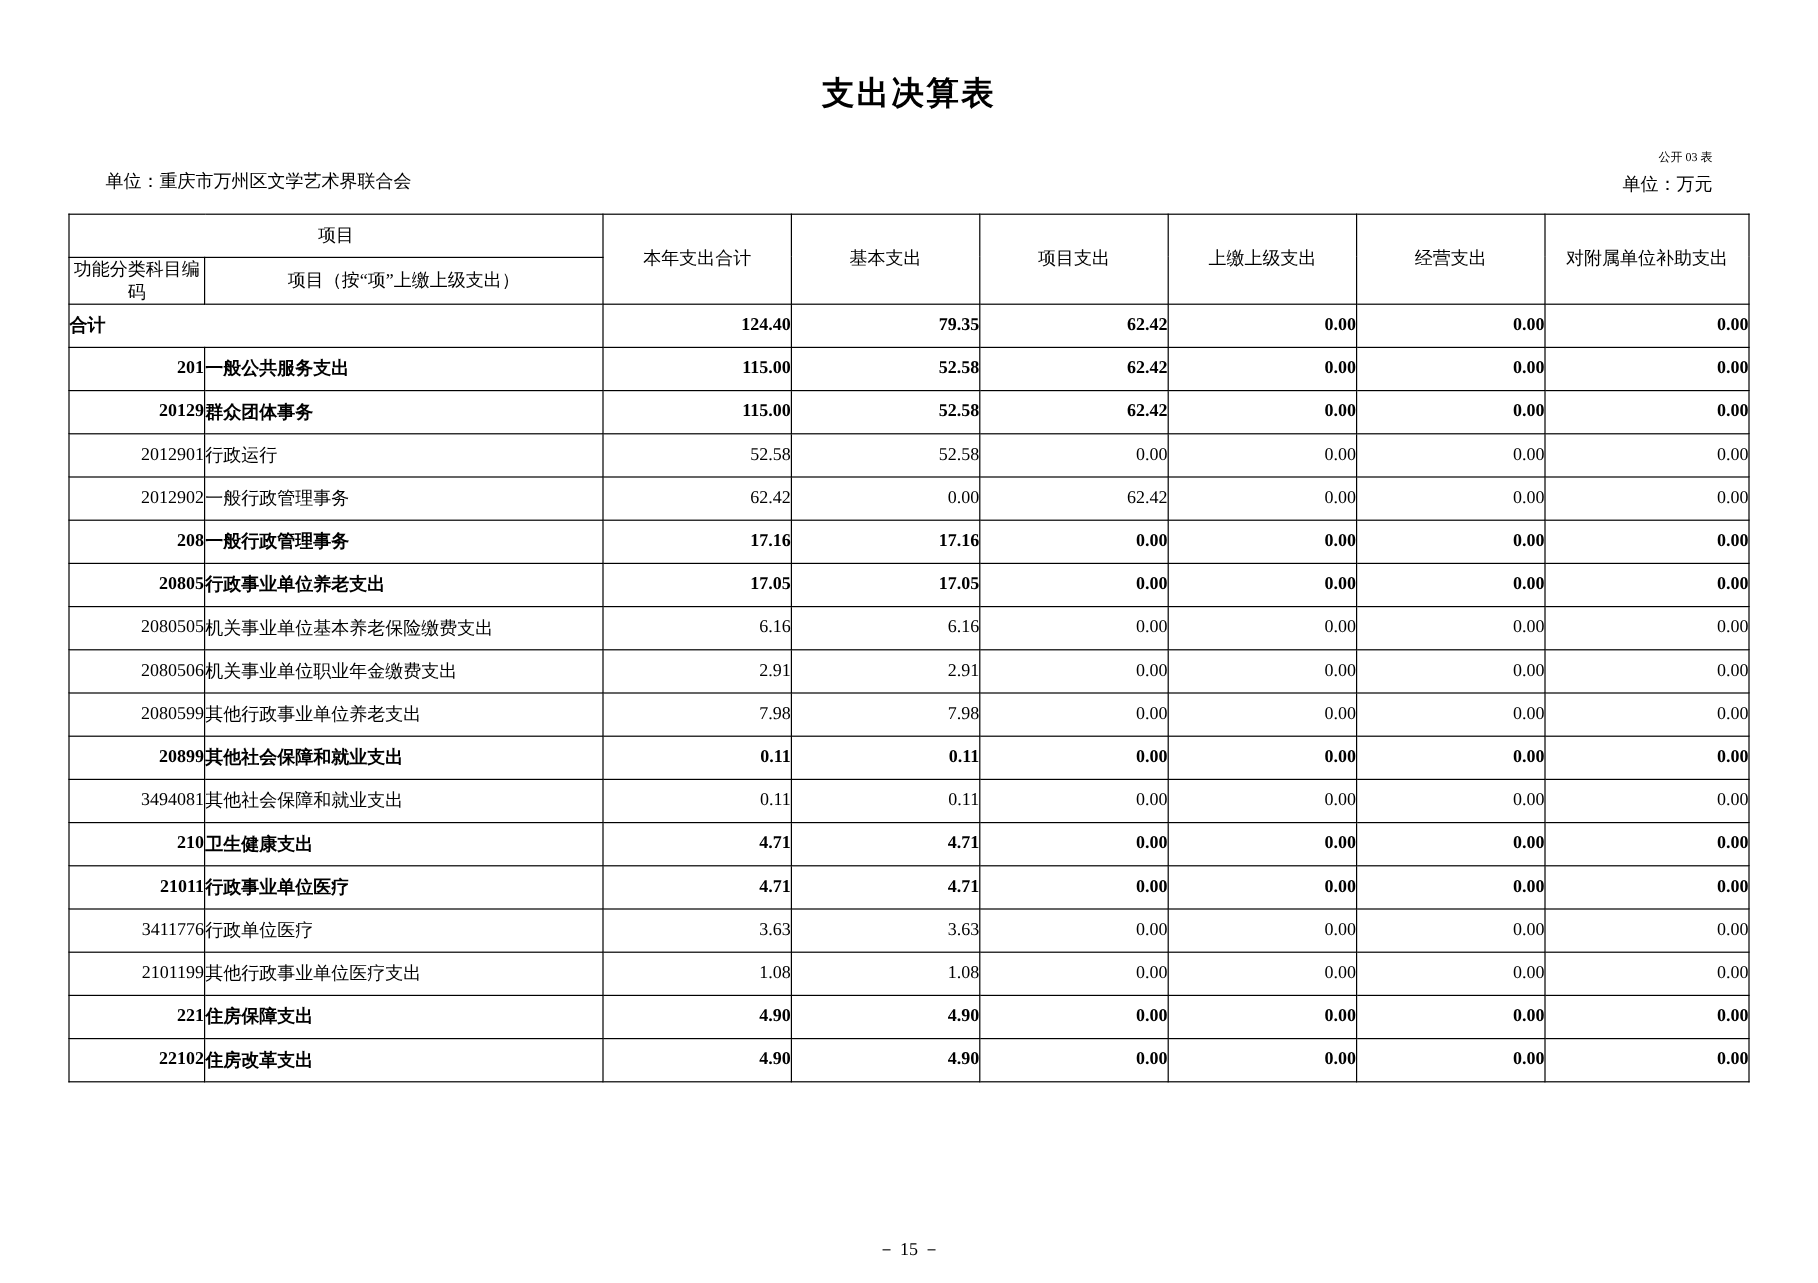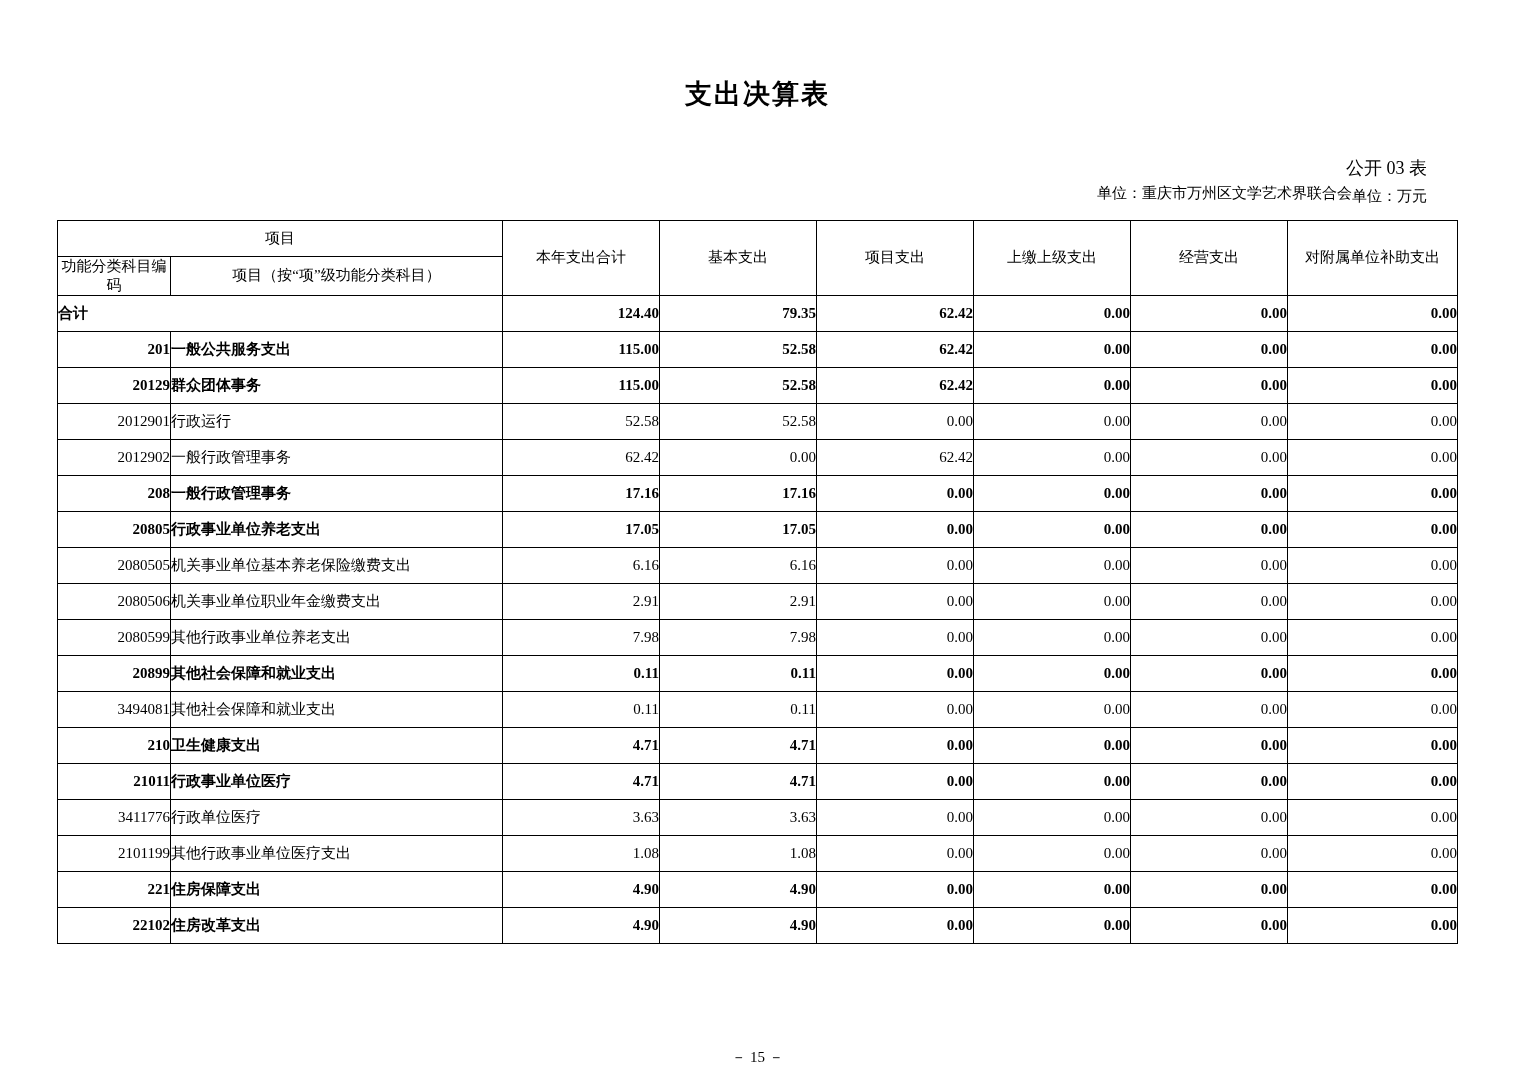--- a/index.html
+++ b/index.html
@@ -19,40 +19,40 @@
     position: relative;
     width: 1515px;
     height: 1069px;
     box-sizing: border-box;
   }
   .doc-title {
     text-align: center;
     font-size: 27px;
     font-weight: bold;
     letter-spacing: 2px;
-    margin: 16px;
+    margin: 0;
     padding-top: 60px;
   }
   .meta-right {
     text-align: right;
     font-size: 15px;
     line-height: 1.7;
   }
   .meta-left {
     font-size: 15px;
   }
   .sheet-label {
     padding-top: 28px;
     padding-right: 88px;
     text-align: right;
-    font-size: 18px;
+    font-size: 10px;
   }
   .unit-line {
     display: flex;
-    justify-content: flex-end;
+    justify-content: space-between;
     padding: 4px 88px 0 88px;
     font-size: 15px;
   }
   table.main {
     border-collapse: collapse;
     margin: 10px auto 0 auto;
     width: 1385px;
     table-layout: fixed;
   }
   table.main td, table.main th {
@@ -139,21 +139,21 @@
         <td class="hdr hdr-top" colspan="2">项目</td>
         <td class="hdr" rowspan="2">本年支出合计</td>
         <td class="hdr" rowspan="2">基本支出</td>
         <td class="hdr" rowspan="2">项目支出</td>
         <td class="hdr" rowspan="2">上缴上级支出</td>
         <td class="hdr" rowspan="2">经营支出</td>
         <td class="hdr" rowspan="2">对附属单位补助支出</td>
       </tr>
       <tr>
         <td class="hdr hdr-main">功能分类科目编码</td>
-        <td class="hdr hdr-main">项目（按“项”级功能分类科目）</td>
+        <td class="hdr hdr-main">项目（按“项”上缴上级支出）</td>
       </tr>
     </thead>
     <tbody>
       <tr class="total bold">
         <td class="total-label" colspan="2">合计</td>
         <td class="num">124.40</td>
         <td class="num">79.35</td>
         <td class="num">62.42</td>
         <td class="num">0.00</td>
         <td class="num">0.00</td>

